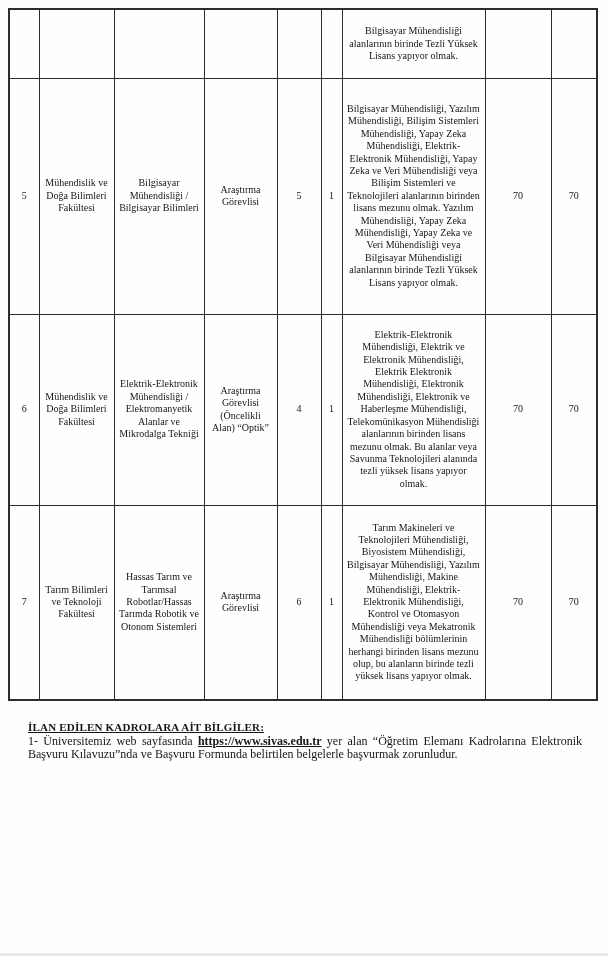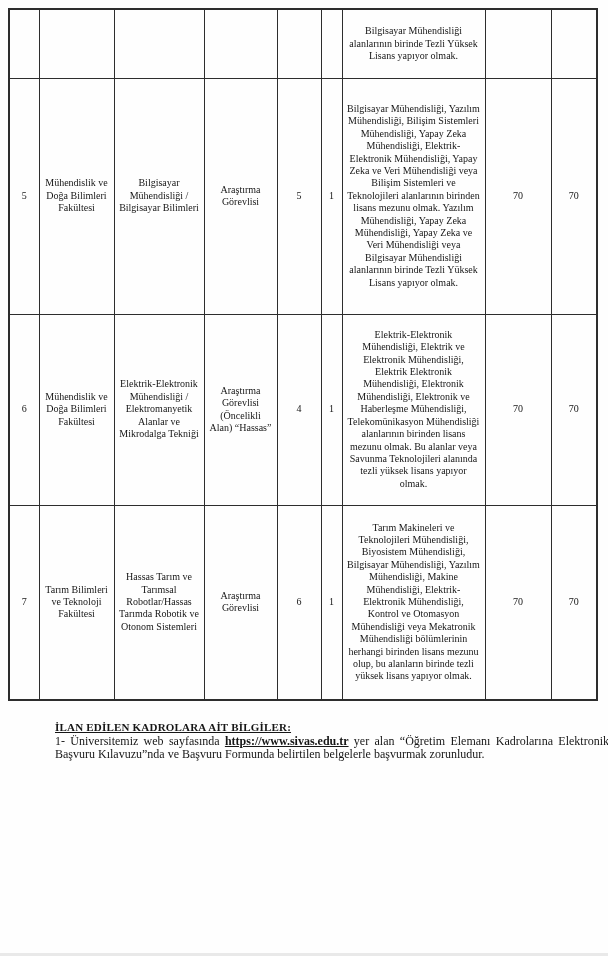--- a/index.html
+++ b/index.html
@@ -34,21 +34,20 @@
     padding: 10px 4px;
     overflow: hidden;
     word-wrap: break-word;
   }
   td.req { padding: 2px 5px; }
   .footer {
     position: absolute;
     left: 28px;
     top: 721px;
     width: 554px;
-    margin-left: 27px;
   }
   .footer-heading {
     font-size: 11px;
     font-weight: bold;
     text-decoration: underline;
     letter-spacing: 0.2px;
   }
   .footer-subheading {
     font-size: 10.5px;
     font-weight: bold;
@@ -115,21 +114,21 @@
       <td>1</td>
       <td class="req">Bilgisayar Mühendisliği, Yazılım Mühendisliği, Bilişim Sistemleri Mühendisliği, Yapay Zeka Mühendisliği, Elektrik-Elektronik Mühendisliği, Yapay Zeka ve Veri Mühendisliği veya Bilişim Sistemleri ve Teknolojileri alanlarının birinden lisans mezunu olmak. Yazılım Mühendisliği, Yapay Zeka Mühendisliği, Yapay Zeka ve Veri Mühendisliği veya Bilgisayar Mühendisliği alanlarının birinde Tezli Yüksek Lisans yapıyor olmak.</td>
       <td>70</td>
       <td>70</td>
     </tr>
 
     <tr style="height:191px">
       <td>6</td>
       <td>Mühendislik ve Doğa Bilimleri Fakültesi</td>
       <td>Elektrik-Elektronik Mühendisliği / Elektromanyetik Alanlar ve Mikrodalga Tekniği</td>
-      <td>Araştırma Görevlisi (Öncelikli Alan) “Hassas”</td>
+      <td>Araştırma Görevlisi (Öncelikli Alan) “Optik”</td>
       <td>4</td>
       <td>1</td>
       <td class="req">Elektrik-Elektronik Mühendisliği, Elektrik ve Elektronik Mühendisliği, Elektrik Elektronik Mühendisliği, Elektronik Mühendisliği, Elektronik ve Haberleşme Mühendisliği, Telekomünikasyon Mühendisliği alanlarının birinden lisans mezunu olmak. Bu alanlar veya Savunma Teknolojileri alanında tezli yüksek lisans yapıyor olmak.</td>
       <td>70</td>
       <td>70</td>
     </tr>
 
     <tr style="height:195px">
       <td>7</td>
       <td>Tarım Bilimleri ve Teknoloji Fakültesi</td>

